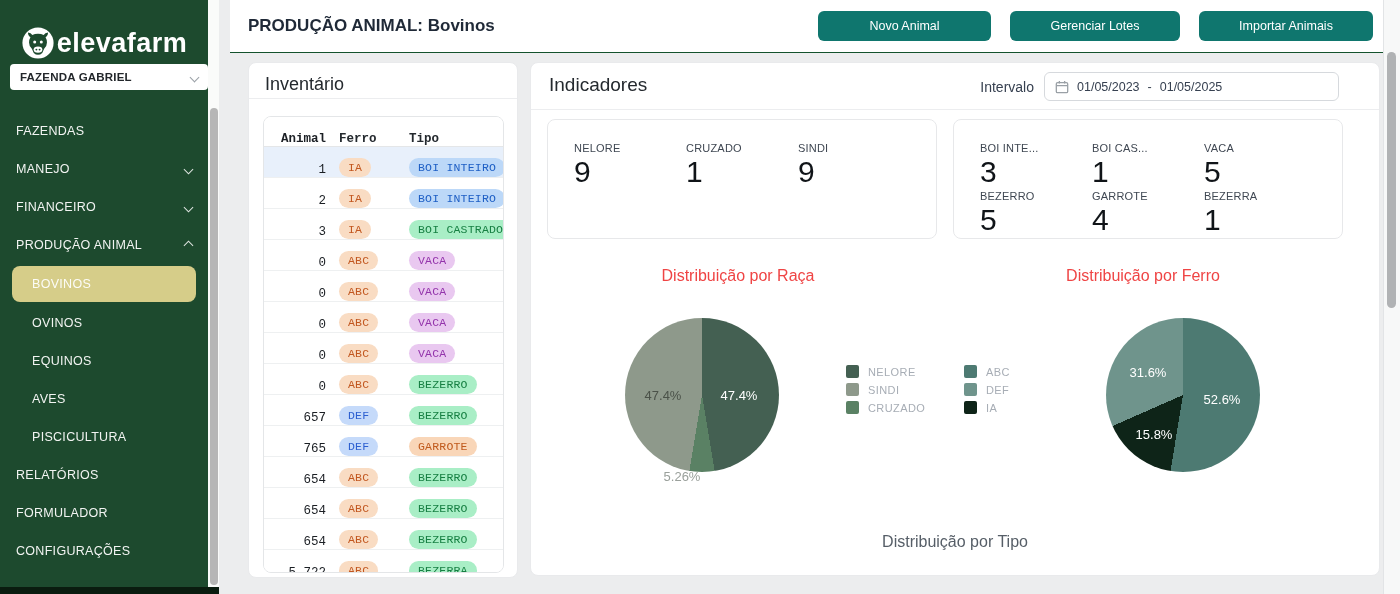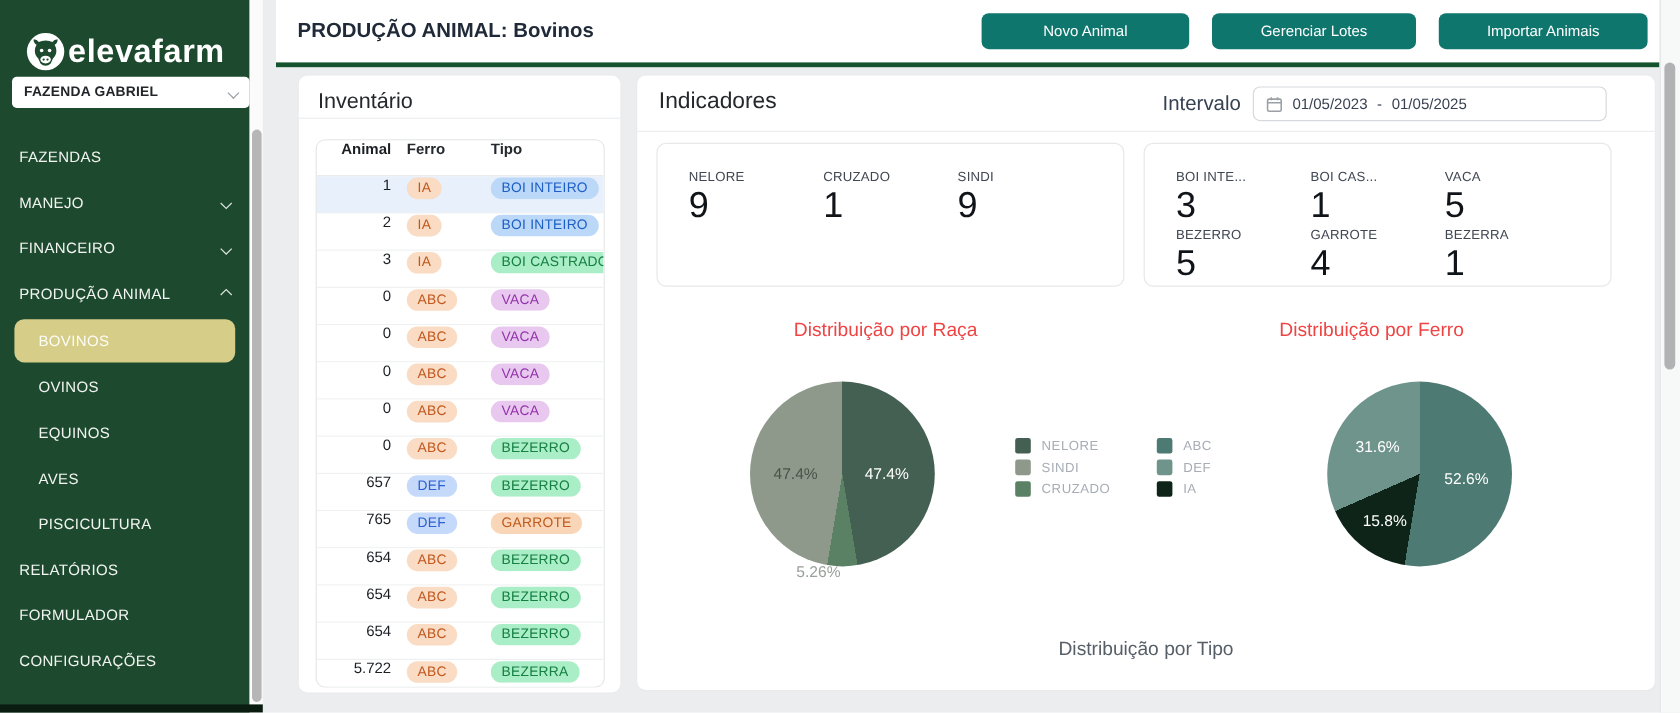--- a/index.html
+++ b/index.html
@@ -21,55 +21,55 @@
   .nav{position:absolute;left:0;top:112px;right:0;}
   .nav-item{display:flex;align-items:center;justify-content:space-between;padding:12px 16px;
     font-size:12.5px;letter-spacing:.3px;color:#f2f4f2;cursor:pointer;}
   .nav-item.sub{padding-left:32px;}
   .nav-item.active{background:#d6cd89;border-radius:8px;margin:2px 12px;padding:11px 16px 11px 20px;color:rgba(255,255,255,.93);align-items:flex-end;}
   .side-scroll{position:absolute;left:208px;top:0;width:11px;height:594px;background:#fafbfa;}
   .side-thumb{position:absolute;left:1.5px;width:8px;top:108px;height:477px;border-radius:4px;background:#b6b6b6;}
   .bottom-strip{position:absolute;left:0;top:587px;width:219px;height:7px;background:#0a1c0f;}
 
   
-  .header{position:absolute;left:230px;top:0;width:1153px;height:52px;background:#fff;border-bottom:4px solid #14532d;
+  .header{position:absolute;left:230px;top:0;width:1153px;height:52px;background:#fff;border-bottom:1px solid #14532d;
     display:flex;align-items:center;}
   .page-title{font-size:17px;font-weight:bold;color:#1f2937;margin-left:18px;flex:0 0 auto;}
   .header-buttons{margin-left:auto;margin-right:10px;display:flex;gap:19px;}
   .hbtn{height:30px;background:#0f766e;color:#fff;border:none;border-radius:6px;font-size:12.5px;
     font-family:"Liberation Sans",sans-serif;cursor:pointer;}
   .hbtn.b1{width:173px;}.hbtn.b2{width:170px;}.hbtn.b3{width:174px;}
 
   
   .inv-card{position:absolute;left:248px;top:62px;width:270px;height:516px;background:#fff;border:1px solid #e9eaec;
     border-radius:8px;box-sizing:border-box;overflow:hidden;}
   .inv-title{position:absolute;left:16px;top:11px;font-size:18px;font-weight:500;color:#24292e;}
   .inv-divider{position:absolute;left:0;right:0;top:35px;border-top:1px solid #ecedef;}
   .inv-table{position:absolute;left:14px;top:53px;width:239px;height:455px;border:1px solid #e4e6e8;border-radius:8px;overflow:hidden;}
-  .inv-row{display:flex;align-items:flex-start;height:30px;border-bottom:1px solid #eef0f1;background:#fff;white-space:nowrap;}
+  .inv-row{display:flex;align-items:flex-end;height:30px;border-bottom:1px solid #eef0f1;background:#fff;white-space:nowrap;font-family:Liberation Mono, monospace;}
   .inv-row.head{height:29px;border-bottom:1px solid #e4e6e8;font-weight:bold;font-size:12.5px;color:#24292e;}
   .inv-row.highlight{background:#e8f0fb;}
   .c-animal{width:62px;text-align:right;font-size:12.5px;color:#1b1f24;flex:0 0 auto;}
   .c-ferro{width:72px;padding-left:13px;flex:0 0 auto;box-sizing:border-box;}
   .c-tipo{flex:1;padding-left:11px;overflow:hidden;}
   .pill{display:inline-block;padding:3px 9px;border-radius:10px;font-size:11.5px;font-weight:500;letter-spacing:.2px;}
   .ferro-orange{background:#f9dcc3;color:#c2571f;}
   .ferro-blue{background:#c5dafa;color:#2c5fd0;}
   .tipo-blue{background:#bcd8f8;color:#1e5fc5;}
   .tipo-green{background:#a9eec6;color:#178043;}
   .tipo-purple{background:#e9c8f0;color:#9333ab;}
   .tipo-orange{background:#f9d6b8;color:#c05a1d;}
 
   
   .ind-card{position:absolute;left:530px;top:62px;width:850px;height:514px;background:#fff;border:1px solid #e9eaec;
     border-radius:8px;box-sizing:border-box;overflow:hidden;}
   .ind-title{position:absolute;left:18px;top:11px;font-size:19px;font-weight:500;color:#24292e;}
   .ind-divider{position:absolute;left:0;right:0;top:46px;border-top:1px solid #ecedef;}
   .interval{position:absolute;right:40px;top:9px;display:flex;align-items:center;gap:10px;}
-  .interval-label{font-size:17px;color:#374151;}
+  .interval-label{font-size:14px;color:#374151;}
   .interval-input{width:295px;height:29px;border:1px solid #d6d9dd;border-radius:6px;display:flex;align-items:center;
     gap:8px;padding:0 10px;box-sizing:border-box;cursor:text;}
   .interval-input span{font-size:12.5px;color:#374151;}
   .stat-card{position:absolute;top:56px;width:390px;height:120px;border:1px solid #e7e8ea;border-radius:8px;background:#fff;
     box-sizing:border-box;display:grid;grid-template-columns:repeat(3,1fr);align-content:start;row-gap:2px;padding:22px 26px 0 26px;}
   .stat-card.s1{left:16px;}
   .stat-card.s2{left:422px;}
   .stat-label{font-size:11px;color:#3f4752;font-weight:500;letter-spacing:.2px;}
   .stat-value{font-size:30px;color:#101418;font-weight:500;line-height:1.1;margin-top:1px;}
   .chart-title{position:absolute;top:204px;width:290px;text-align:center;font-size:16px;color:#ef4444;}

